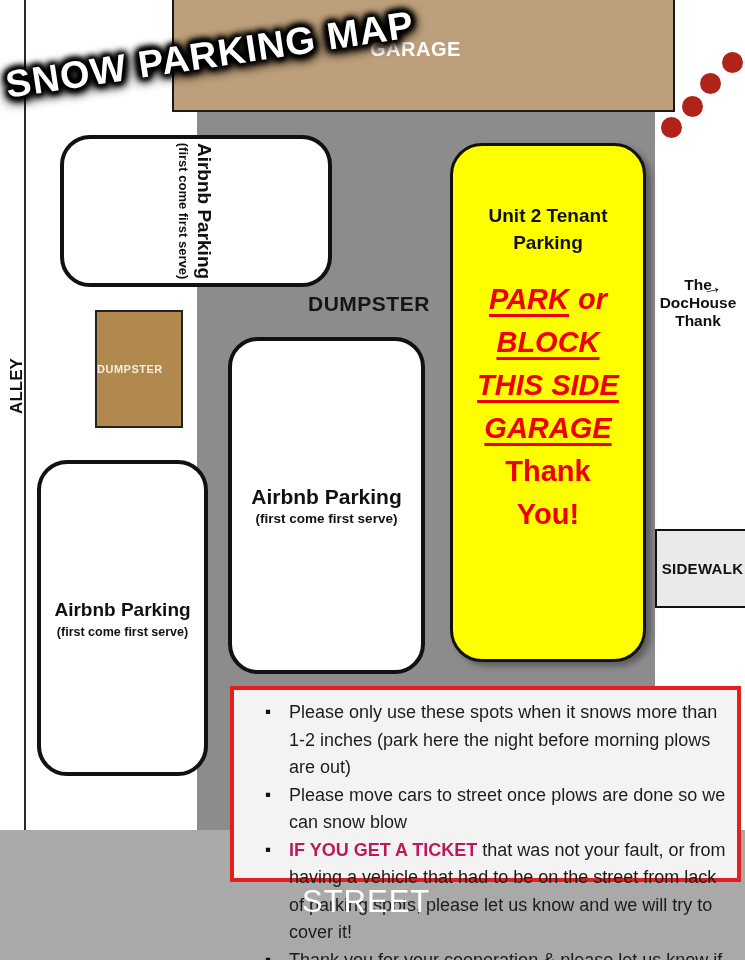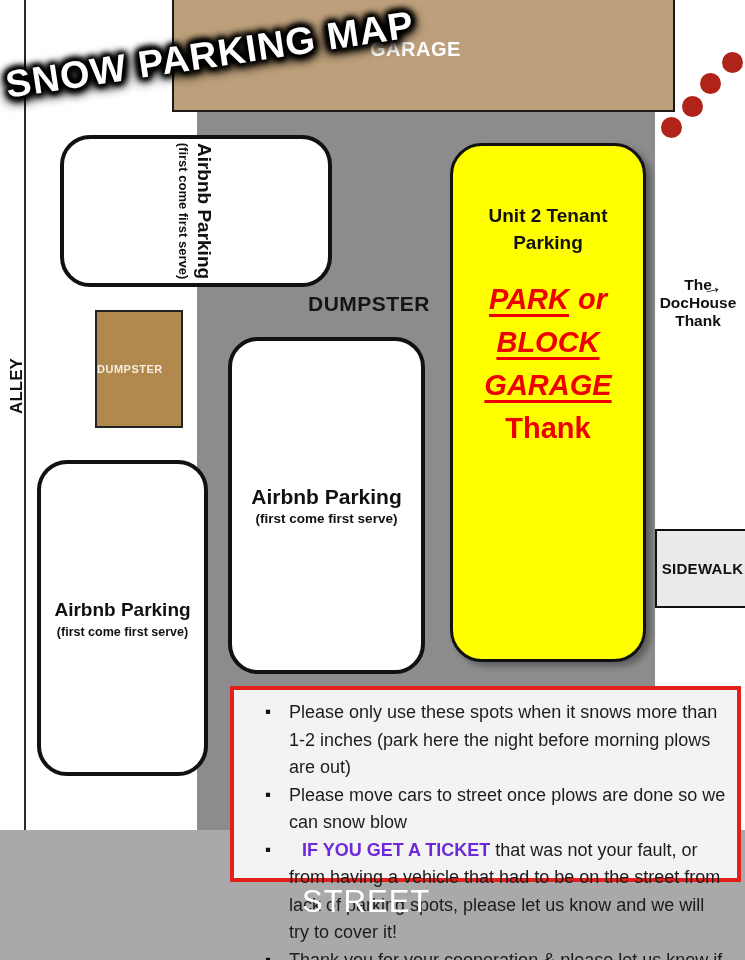--- a/index.html
+++ b/index.html
@@ -63,21 +63,21 @@
   
   .dumpster{position:absolute;left:95px;top:310px;width:88px;height:118px;background:#b1894e;
     border:2px solid #222;box-sizing:border-box;z-index:3;display:flex;align-items:center;justify-content:flex-start;}
   .dumpster-label{color:#f5eee2;font-size:11px;font-weight:bold;letter-spacing:.5px;}
   
   .notes{position:absolute;left:230px;top:686px;width:511px;height:196px;background:#f3f3f3;
     border:4px solid #e3201b;box-sizing:border-box;z-index:5;}
   .notes ul{list-style:none;margin:9px 0 0 0;padding:0;}
   .notes li{position:relative;padding:0 10px 0 55px;font-size:18px;line-height:27.5px;color:#1c1c1c;}
   .notes li::before{content:"▪";position:absolute;left:31px;top:-1px;color:#111;font-size:17px;}
-  .notes .hl{color:#6d28d9;font-weight:bold;margin-left:13px;}
+  .notes .hl{color:#be185d;font-weight:bold;}
 </style>
 </head>
 <body>
 
 <div class="canvas">
 
   <div class="street"></div>
   <div class="driveway"></div>
   <div class="garage">
     <div class="garage-label">GARAGE</div>
@@ -117,24 +117,26 @@
       <div class="t">Airbnb Parking</div>
       <div class="s">(first come first serve)</div>
     </div>
   </div>
 
   <div class="unit2">
     <div class="u2-title">Unit 2 Tenant Parking</div>
     <div class="u2-warn">
       <div><span class="u">PARK</span><span class="tail">or</span></div>
       <div class="u">BLOCK</div>
+      <div class="u">THIS SIDE</div>
       <div class="u">GARAGE</div>
     </div>
     <div class="u2-thanks">
       <div>Thank</div>
+      <div>You!</div>
     </div>
   </div>
 
   <div class="dochouse">
     <div>The</div>
     <div>DocHouse</div>
     <div>Thank</div>
   </div>
   <div class="dochouse-arrow">→</div>
 

